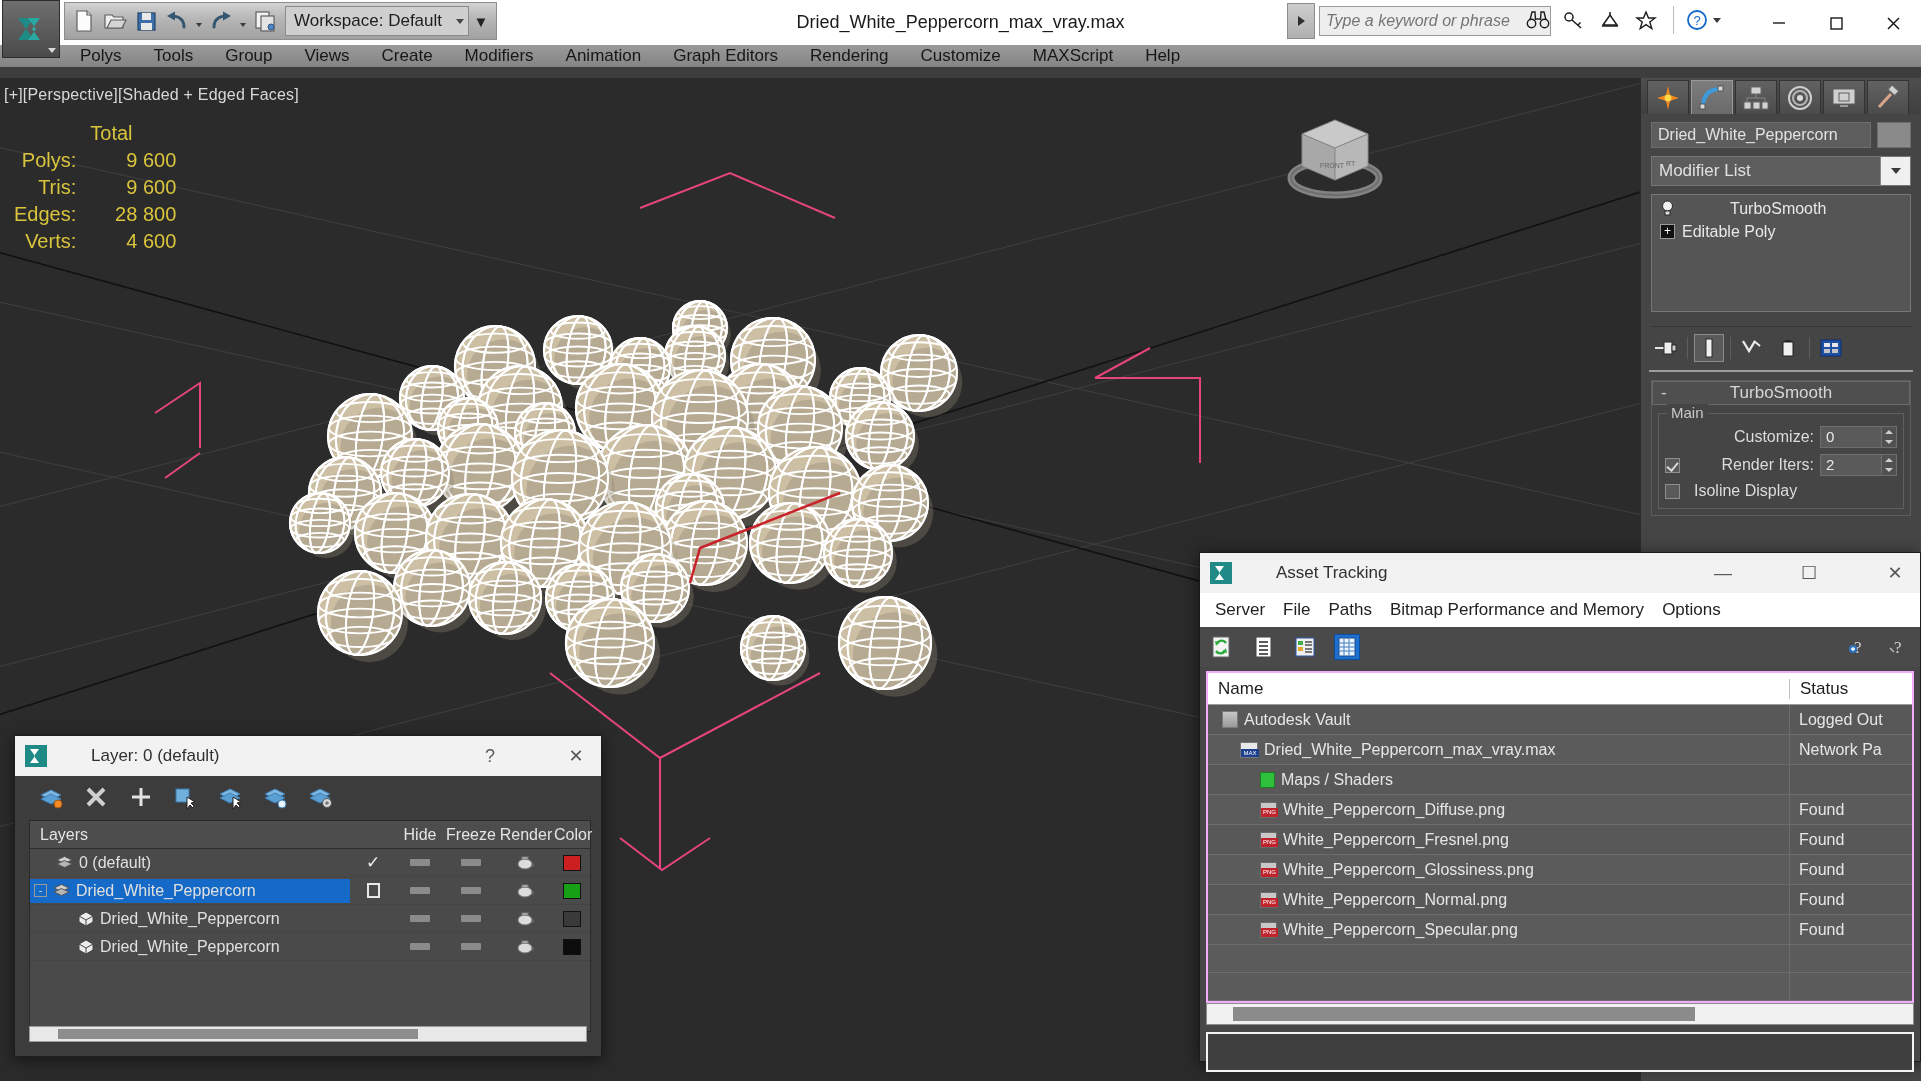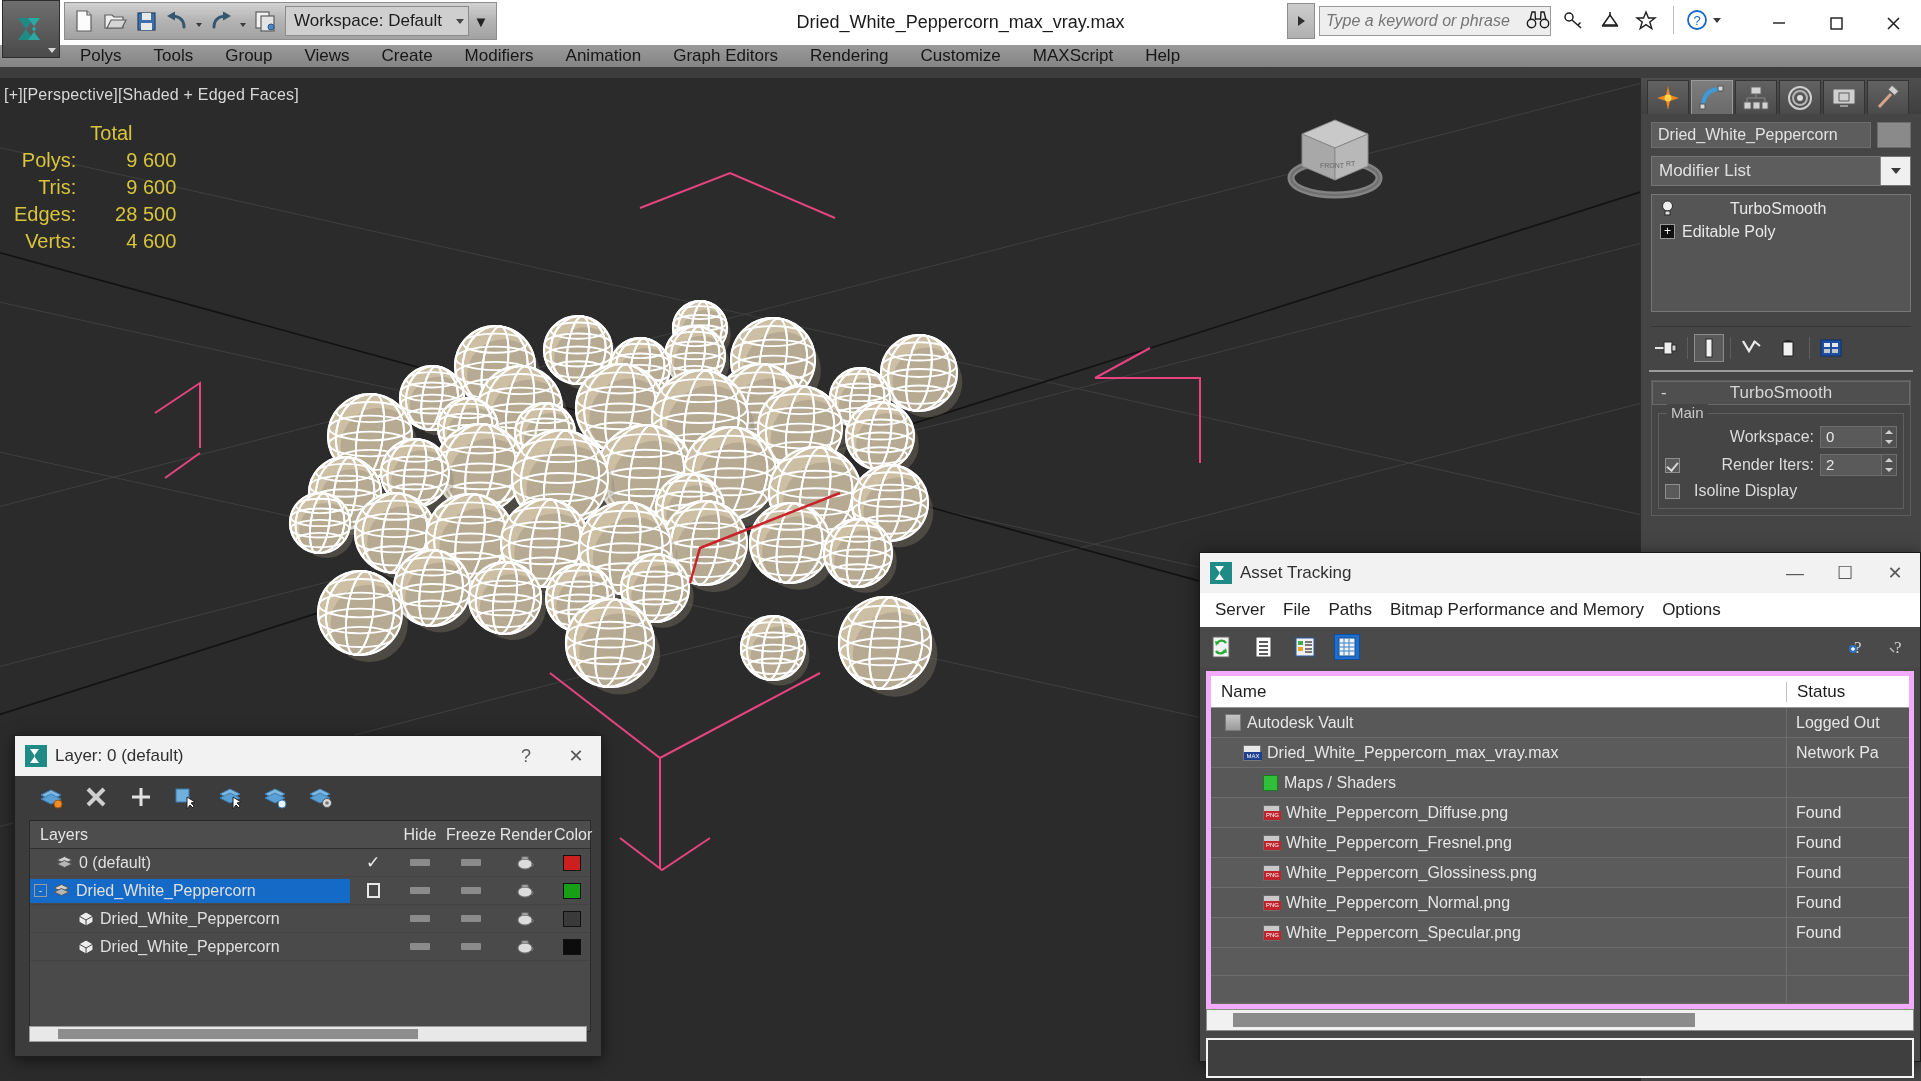--- a/index.html
+++ b/index.html
@@ -122,21 +122,21 @@
     color:#e9e9e9; font-size:15px; padding-left:5px; line-height:20px; }
   .spinarrows { width:15px; height:22px; background:#515151; border:1px solid #6e6e6e; border-left:none;
     display:flex; flex-direction:column; align-items:center; justify-content:space-around; }
   .spinarrows i { width:0;height:0;border-left:4px solid transparent;border-right:4px solid transparent; }
   .spinarrows i.up { border-bottom:4px solid #d0d0d0; }
   .spinarrows i.dn { border-top:4px solid #d0d0d0; }
 
   
   #layerdlg { position:absolute; left:14px; top:735px; width:588px; height:322px;
     background:#3c3c3c; border:1px solid #1e1e1e; box-shadow:0 3px 14px rgba(0,0,0,.55); z-index:40; }
-  .dlgtitle { height:40px; background:#f2f2f2; display:flex; align-items:center; padding-left:10px; }
+  .dlgtitle { height:40px; background:#f2f2f2; display:flex; align-items:center; padding-left:10px;gap:36px; }
   .dlgtitle .dicon { width:22px; height:22px; margin-right:8px; }
   .dlgtitle .dtxt { font-size:17px; color:#303030; }
   .dlgtitle .spacer { flex:1; }
   .dlgbtn { width:50px; height:40px; display:flex; align-items:center; justify-content:center;
     font-size:18px; color:#5a5a5a; }
   .ltoolbar { height:42px; display:flex; align-items:center; padding-left:22px; gap:17px; }
   .lt { width:28px; height:28px; display:flex; align-items:center; justify-content:center; }
   .lgrid { margin:2px 10px 0 14px; background:#4a4a4a; border:1px solid #2a2a2a; height:212px; position:relative;}
   .lhead { height:28px; background:#4d4d4d; display:flex; align-items:center;
     border-bottom:1px solid #2f2f2f; }
@@ -159,21 +159,21 @@
 
   
   #assetdlg { position:absolute; left:1199px; top:552px; width:722px; height:510px;
     background:#474747; border:1px solid #1b1b1b; box-shadow:0 3px 16px rgba(0,0,0,.55); z-index:45; }
   .amenu { height:34px; background:#ffffff; display:flex; align-items:center; padding-left:6px; }
   .amenu .ami { font-size:17px; color:#222; padding:0 9px; }
   .atoolbar { height:40px; background:#4a4a4a; display:flex; align-items:center; padding:0 8px; gap:16px; }
   .at { width:26px; height:26px; display:flex; align-items:center; justify-content:center; }
   .at.active { background:#1d6fd0; border:1px solid #0d4f9c; }
   .atoolbar .rightgrp { margin-left:auto; display:flex; gap:14px; }
-  .atable { margin:4px 6px 0 6px; border:5px solid #f0abfc; background:#5a5a5a; }
+  .atable { margin:4px 6px 0 6px; border:2px solid #f0abfc; background:#5a5a5a; }
   .ahead { height:32px; background:#ffffff; display:flex; align-items:center;
     border-bottom:1px solid #9a9a9a; }
   .ahead .hc { font-size:17px; color:#1d1d1d; padding-left:10px; }
   .ahead .hc.n { flex:1; border-right:1px solid #c2c2c2; }
   .ahead .hc.s { width:122px; }
   .arow { height:30px; display:flex; align-items:center; border-bottom:1px solid #6d6d6d;
     background:#5b5b5b; }
   .arow:nth-child(even) { background:#585858; }
   .aname { flex:1; display:flex; align-items:center; gap:6px; font-size:16px; color:#e6e6e6;
     border-right:1px solid #6d6d6d; height:100%; padding-right:6px; }
@@ -957,21 +957,21 @@
       <tr>
             <td class="k">Polys:</td>
           <td class="v">9 600</td>
           </tr>
       <tr>
             <td class="k">Tris:</td>
           <td class="v">9 600</td>
           </tr>
       <tr>
             <td class="k">Edges:</td>
-          <td class="v">28 500</td>
+          <td class="v">28 800</td>
           </tr>
       <tr>
             <td class="k">Verts:</td>
           <td class="v">4 600</td>
           </tr>
     </tbody>
       </table>
   </div>
 
   <div id="viewcube">
@@ -1103,21 +1103,21 @@
   <div class="divline"></div>
 
   <div class="rollout">
     <div class="rohead">
       <div class="mn">-</div>
       <div class="rt">TurboSmooth</div>
     </div>
     <div class="group">
       <div class="grouptitle">Main</div>
       <div class="prow">
-        <div class="plabel">Workspace:</div>
+        <div class="plabel">Customize:</div>
         <div class="spin">
           <div class="spinval">0</div>
           <div class="spinarrows">
               <i class="up"></i>
               <i class="dn"></i>
             </div>
         </div>
       </div>
       <div class="prow">
         <div class="cb checked"></div>

